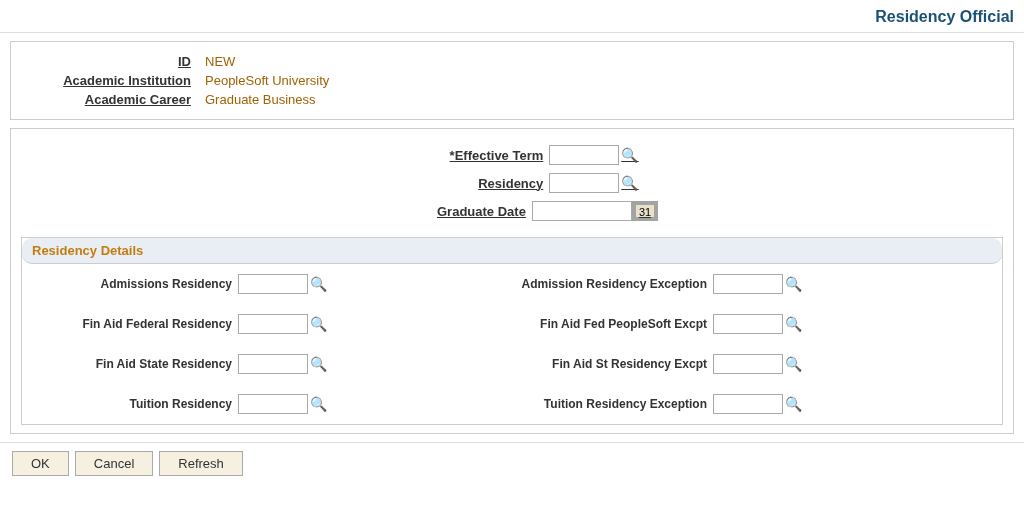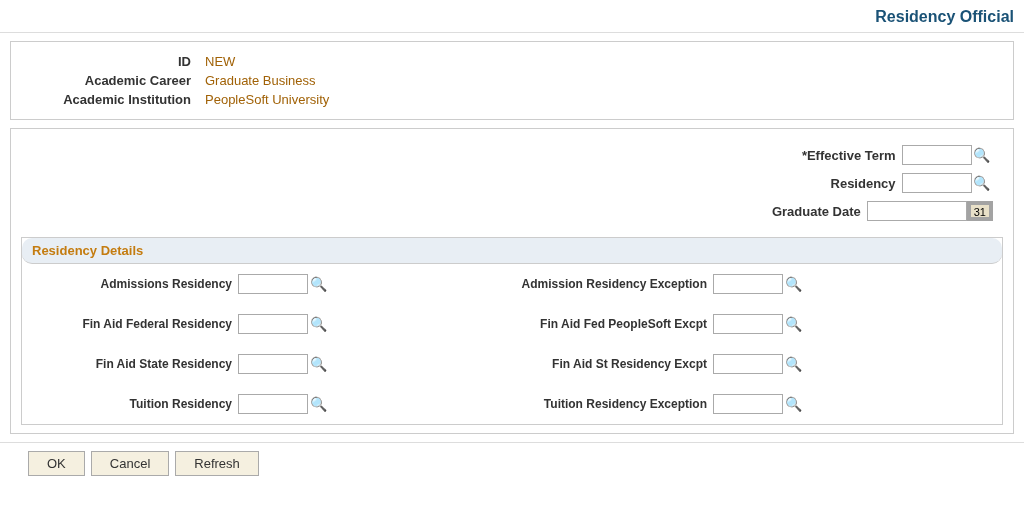--- a/index.html
+++ b/index.html
@@ -28,36 +28,38 @@
       align-items: center;
       padding: 2px 0;
     }
 
     .info-label {
       font-weight: bold;
       text-align: right;
       width: 160px;
       margin-right: 6px;
       color: #333;
+      text-decoration: underline;
     }
 
     .info-value {
       color: #a16207;
       margin-left: 8px;
     }
 
     .form-section {
       padding: 12px 20px 12px 20px;
     }
 
     .form-row {
       display: flex;
       align-items: center;
       padding: 4px 0;
-      justify-content: flex-end;
+      justify-content: center;
+      text-decoration: underline;
     }
 
     .form-label {
       font-weight: bold;
       text-align: right;
       width: 160px;
       margin-right: 6px;
       color: #333;
       flex-shrink: 0;
     }
@@ -143,21 +145,21 @@
       height: 20px;
       width: 70px;
       font-size: 12px;
       padding: 1px 2px;
     }
 
     
     .button-bar {
       display: flex;
       gap: 6px;
-      padding: 8px 28px;
+      padding: 8px 12px;
       border-top: 1px solid #ddd;
       background: #fff;
     }
 
     .btn {
       background: #f5f0e0;
       border: 1px solid #aaa;
       padding: 4px 18px;
       cursor: pointer;
       font-size: 13px;
@@ -175,26 +177,26 @@
 
 <div class="page-title">Residency Official</div>
 
 <div class="outer-section">
   <div class="info-section">
     <div class="info-row">
       <span class="info-label">ID</span>
       <span class="info-value">NEW</span>
     </div>
     <div class="info-row">
+      <span class="info-label">Academic Institution</span>
+      <span class="info-value">PeopleSoft University</span>
+    </div>
+    <div class="info-row">
       <span class="info-label">Academic Career</span>
       <span class="info-value">Graduate Business</span>
-    </div>
-    <div class="info-row">
-      <span class="info-label">Academic Institution</span>
-      <span class="info-value">PeopleSoft University</span>
     </div>
   </div>
 </div>
 
 <div class="outer-section">
   <div class="form-section">
     <div class="form-row">
       <span class="form-label">*Effective Term</span>
       <input class="field-input" type="text" value="" style="">
       <button class="search-icon-btn" title="Search">🔍</button>

